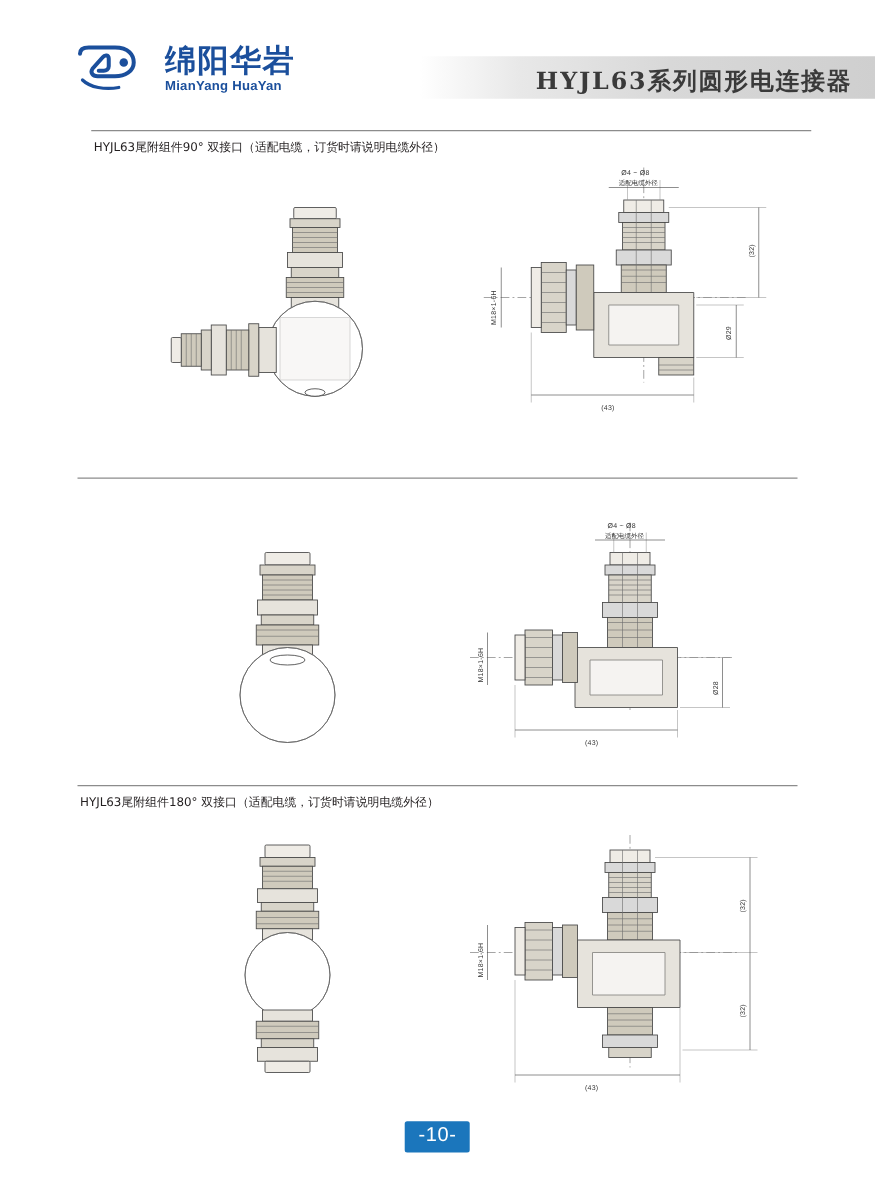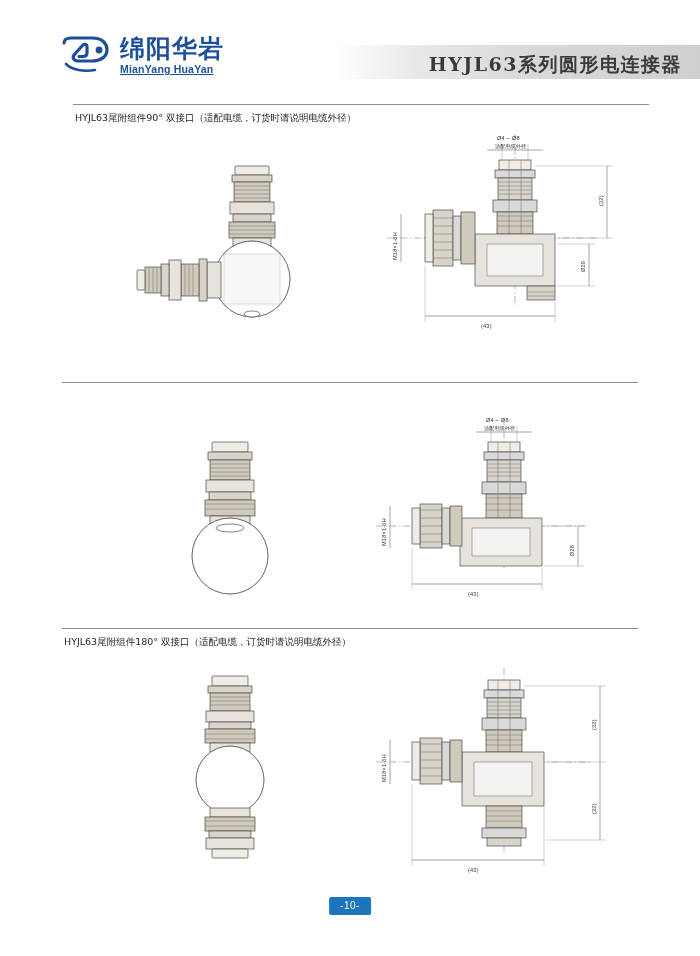--- a/index.html
+++ b/index.html
@@ -12,35 +12,34 @@
     position: relative;
     overflow: hidden;
   }
 
   
   .header {
     position: absolute; left: 0; top: 0; width: 700px; height: 96px;
   }
   .logo-wrap {
     position: absolute; left: 62px; top: 36px;
-    display: flex; align-items: center; gap: 12px;
+    display: flex; align-items: center; gap: 24px;
   }
   .logo-mark {
     width: 46px; height: 36px; position: relative;
   }
   .logo-text { line-height: 1; }
   .logo-cn {
     font-family: "DejaVu Sans", sans-serif;
     font-size: 25px; font-weight: bold; color: #1b4f9c; letter-spacing: 1px;
   }
   .logo-en {
     font-family: "Liberation Sans", sans-serif;
     font-size: 10.5px; font-weight: bold; color: #1b4f9c; letter-spacing: 0.2px;
     margin-top: 3px;
-    text-decoration: underline;
   }
   .header-band {
     position: absolute; left: 336px; top: 45px; width: 364px; height: 34px;
     background: linear-gradient(to right, #ffffff 0%, #e8e8e8 22%, #d8d8d8 55%, #cfcfcf 100%);
   }
   .header-title {
     position: absolute; right: 18px; top: 52px;
     font-family: "DejaVu Serif", serif;
     font-size: 19px; font-weight: bold; color: #3a3a3a; letter-spacing: 1.5px;
     white-space: nowrap;
@@ -85,21 +84,21 @@
     font-family: "DejaVu Sans", sans-serif;
     font-size: 5.2px; fill: #333;
   }
 
   
   .pagenum {
     position: absolute; left: 50%; transform: translateX(-50%);
     top: 897px;
     background: #1b76bc; color: #ffffff;
     font-family: "Liberation Sans", sans-serif;
-    font-size: 10px; letter-spacing: 0.5px;
+    font-size: 16px; letter-spacing: 0.5px;
     padding: 3px 11px 4px;
     border-radius: 2px;
   }
 </style>
 </head>
 <body>
 
 <div class="header">
   <div class="header-band"></div>
 

